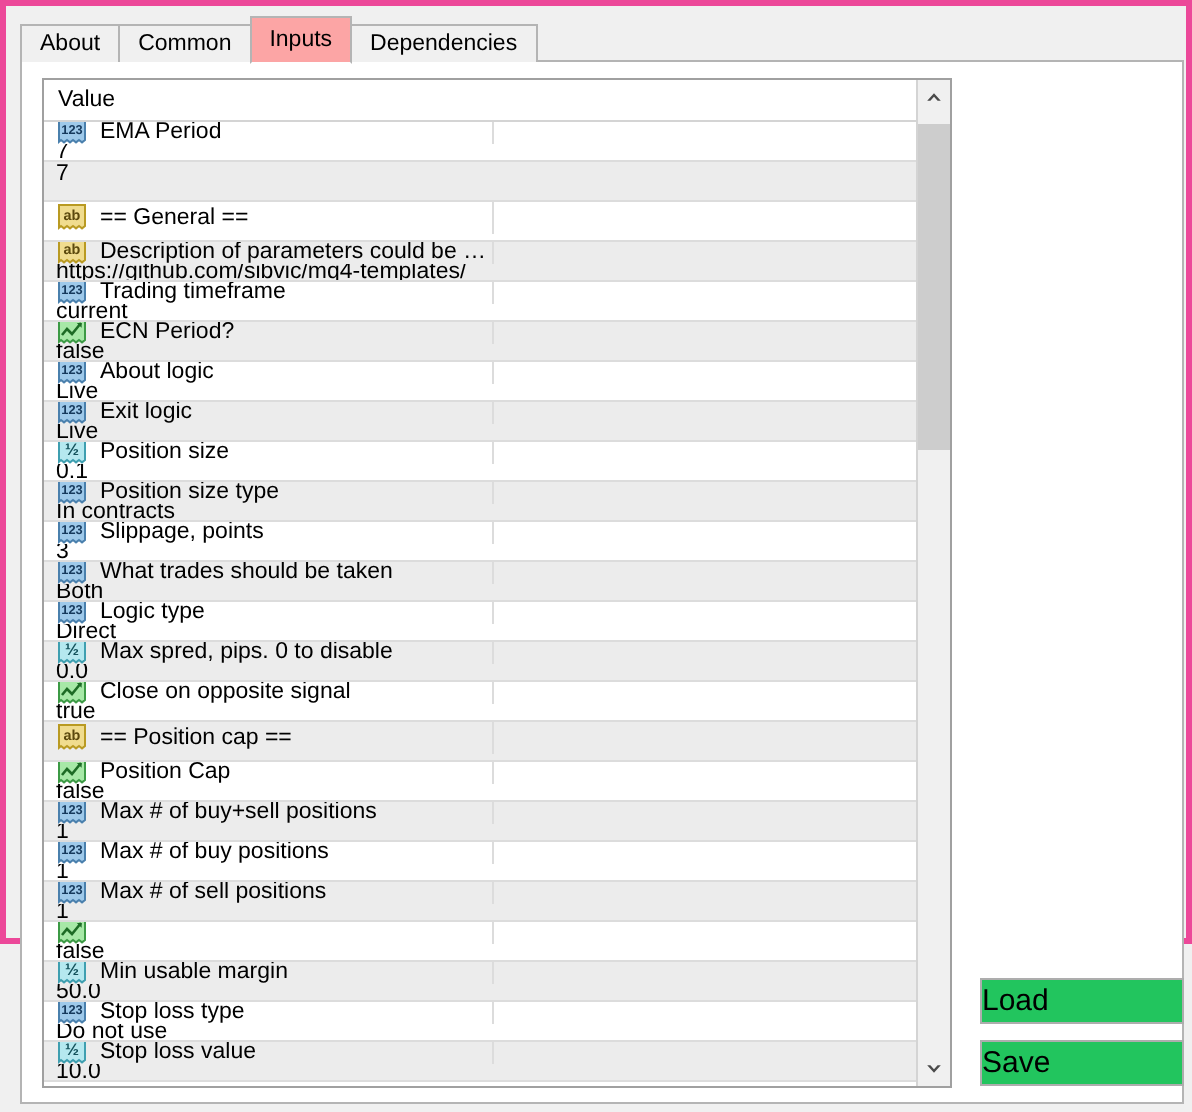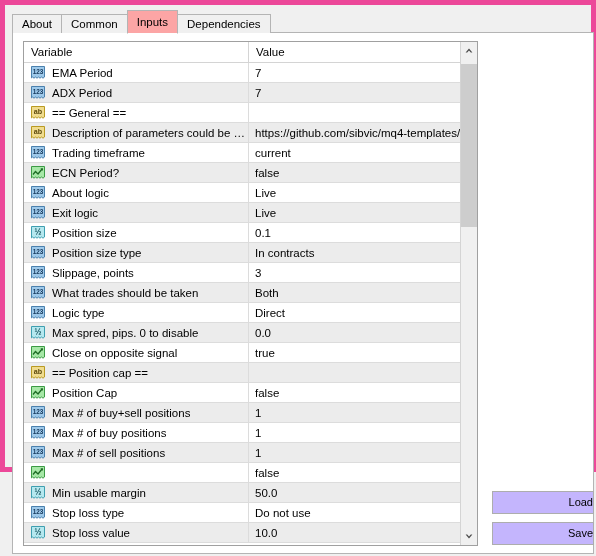--- a/index.html
+++ b/index.html
@@ -17,21 +17,21 @@
     -webkit-font-smoothing: none;
   }
 
   
   #dialog {
     position: absolute;
     left: 0; top: 0;
     width: 596px; height: 472px;
     background: #f0f0f0;
     box-sizing: border-box;
-    border: 5px solid #ec4899;
+    border: 3px solid #ec4899;
     text-decoration: underline;
   }
 
   
   #tabstrip {
     position: absolute;
     left: 7px; top: 4px;
     height: 24px;
     display: flex;
     align-items: flex-end;
@@ -108,20 +108,21 @@
   }
   .hdr-var { width: 225px; border-right: 1px solid #d4d4d4; }
   .hdr-val { width: 211px; }
 
   .row {
     display: flex;
     height: 20px;
     box-sizing: border-box;
     border-bottom: 1px solid #dcdcdc;
     background: #ffffff;
+    flex-direction: column;
   }
   .row.alt { background: #ececec; }
 
   .cell-var {
     width: 225px;
     display: flex;
     align-items: center;
     padding-left: 6px;
     box-sizing: border-box;
     border-right: 1px solid #dcdcdc;
@@ -193,27 +194,27 @@
     width: 16px; bottom: 17px;
     background: #f0f0f0;
   }
 
   
   .side-btn {
     position: absolute;
     left: 479px;
     width: 102px;
     height: 23px;
-    background: #c4b5fd;
+    background: #22c55e;
     border: 1px solid #adadad;
     box-sizing: border-box;
     font-family: "Liberation Sans", sans-serif;
-    font-size: 11px;
+    font-size: 15px;
     color: #000;
-    text-align: right;
+    text-align: left;
     line-height: 21px;
     cursor: default;
     padding: 0;
   }
   #btn-load { top: 458px; }
   #btn-save { top: 489px; }
 </style>
 </head>
 <body>
 
@@ -225,43 +226,35 @@
       <div class="tab selected">Inputs</div>
       <div class="tab">Dependencies</div>
     </div>
 
   <div id="tabpage">
 
     <div id="grid-outer">
       <div id="grid-inner">
 
         <div class="hdr-row">
-          <div class="hdr-cell hdr-var">Variable</div>
           <div class="hdr-cell hdr-val">Value</div>
         </div>
 
         <div id="rows-host">
             <div class="row">
               <div class="cell-var">
                 <svg class="tyicon" viewBox="0 0 16 16">
                   <path d="M1.5 1.5 H14.5 V12 L13 13.2 L11.5 12 L10 13.2 L8.5 12 L7 13.2 L5.5 12 L4 13.2 L2.5 12 L1.5 12.9 Z" fill="#9ec9ea" stroke="#4a80ad" stroke-width="1" stroke-linejoin="miter"></path>
                   <text x="8" y="9.2" text-anchor="middle" font-family="&quot;Liberation Sans&quot;, sans-serif" font-size="6.4" font-weight="bold" fill="#16395c">123</text>
                 </svg>
                 <span class="var-label">EMA Period</span>
               </div>
               <div class="cell-val">7</div>
             </div>
             <div class="row alt">
-              <div class="cell-var">
-                <svg class="tyicon" viewBox="0 0 16 16">
-                  <path d="M1.5 1.5 H14.5 V12 L13 13.2 L11.5 12 L10 13.2 L8.5 12 L7 13.2 L5.5 12 L4 13.2 L2.5 12 L1.5 12.9 Z" fill="#9ec9ea" stroke="#4a80ad" stroke-width="1" stroke-linejoin="miter"></path>
-                  <text x="8" y="9.2" text-anchor="middle" font-family="&quot;Liberation Sans&quot;, sans-serif" font-size="6.4" font-weight="bold" fill="#16395c">123</text>
-                </svg>
-                <span class="var-label">ADX Period</span>
-              </div>
               <div class="cell-val">7</div>
             </div>
             <div class="row">
               <div class="cell-var">
                 <svg class="tyicon" viewBox="0 0 16 16">
                   <path d="M1.5 1.5 H14.5 V12 L13 13.2 L11.5 12 L10 13.2 L8.5 12 L7 13.2 L5.5 12 L4 13.2 L2.5 12 L1.5 12.9 Z" fill="#f0dc8e" stroke="#b99a22" stroke-width="1" stroke-linejoin="miter"></path>
                   <text x="8" y="9.2" text-anchor="middle" font-family="&quot;Liberation Sans&quot;, sans-serif" font-size="7.2" font-weight="bold" fill="#5c4a0e">ab</text>
                 </svg>
                 <span class="var-label">== General ==</span>
               </div>

